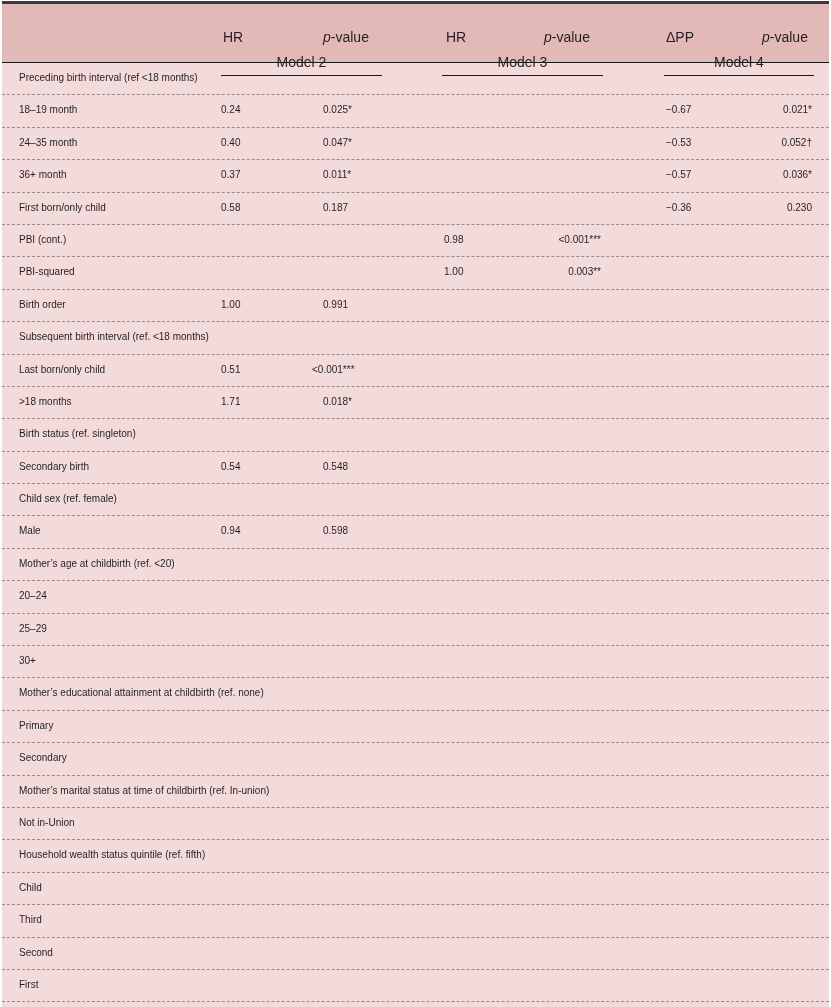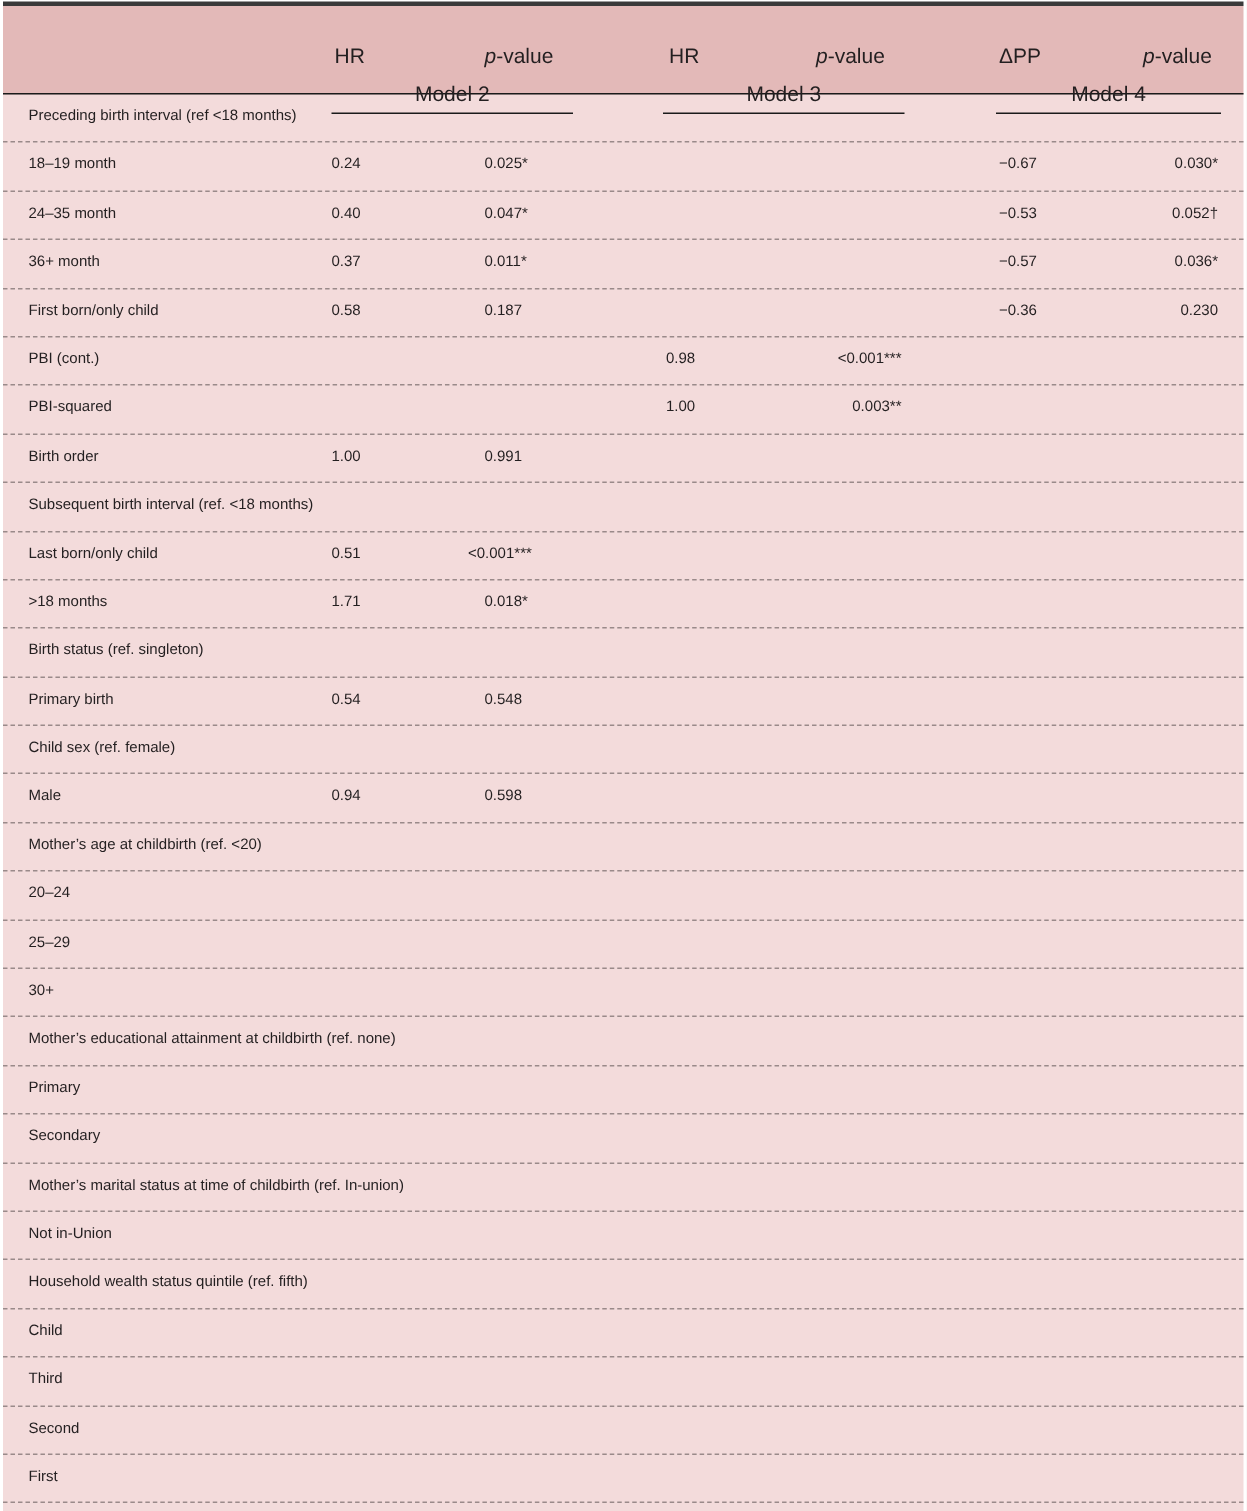--- a/index.html
+++ b/index.html
@@ -64,21 +64,21 @@
         <div class="cell c-m4d"></div>
         <div class="cell c-m4p"></div>
       </div>
       <div class="row">
         <div class="cell c-label">18–19 month</div>
         <div class="cell c-m2hr">0.24</div>
         <div class="cell c-m2p">0.025*</div>
         <div class="cell c-m3hr"></div>
         <div class="cell c-m3p"></div>
         <div class="cell c-m4d">−0.67</div>
-        <div class="cell c-m4p">0.030*</div>
+        <div class="cell c-m4p">0.021*</div>
       </div>
       <div class="row">
         <div class="cell c-label">24–35 month</div>
         <div class="cell c-m2hr">0.40</div>
         <div class="cell c-m2p">0.047*</div>
         <div class="cell c-m3hr"></div>
         <div class="cell c-m3p"></div>
         <div class="cell c-m4d">−0.53</div>
         <div class="cell c-m4p">0.052†</div>
       </div>
@@ -157,21 +157,21 @@
       <div class="row">
         <div class="cell c-label">Birth status (ref. singleton)</div>
         <div class="cell c-m2hr"></div>
         <div class="cell c-m2p"></div>
         <div class="cell c-m3hr"></div>
         <div class="cell c-m3p"></div>
         <div class="cell c-m4d"></div>
         <div class="cell c-m4p"></div>
       </div>
       <div class="row">
-        <div class="cell c-label">Primary birth</div>
+        <div class="cell c-label">Secondary birth</div>
         <div class="cell c-m2hr">0.54</div>
         <div class="cell c-m2p">0.548</div>
         <div class="cell c-m3hr"></div>
         <div class="cell c-m3p"></div>
         <div class="cell c-m4d"></div>
         <div class="cell c-m4p"></div>
       </div>
       <div class="row">
         <div class="cell c-label">Child sex (ref. female)</div>
         <div class="cell c-m2hr"></div>

